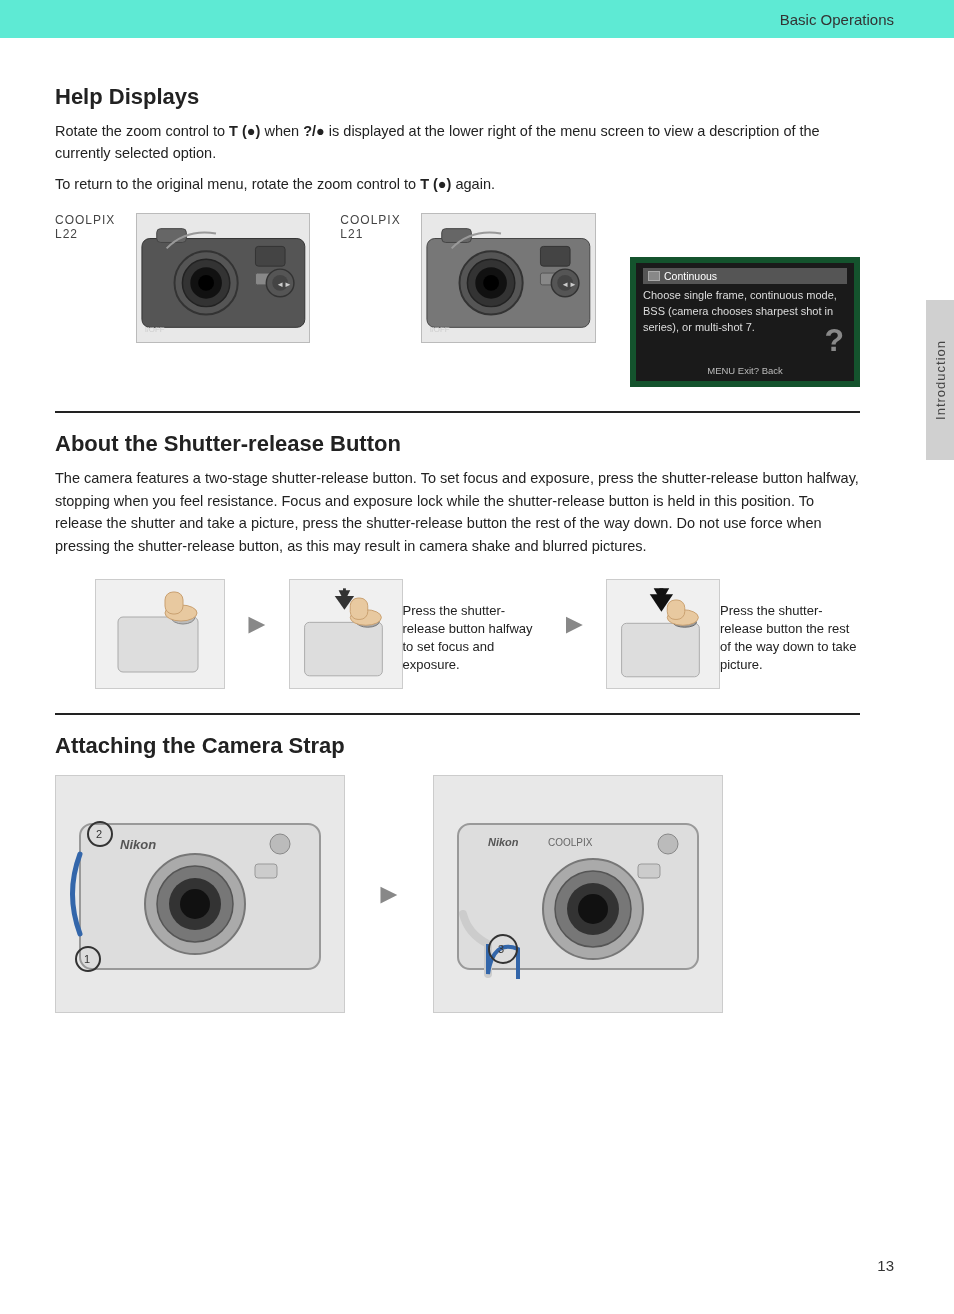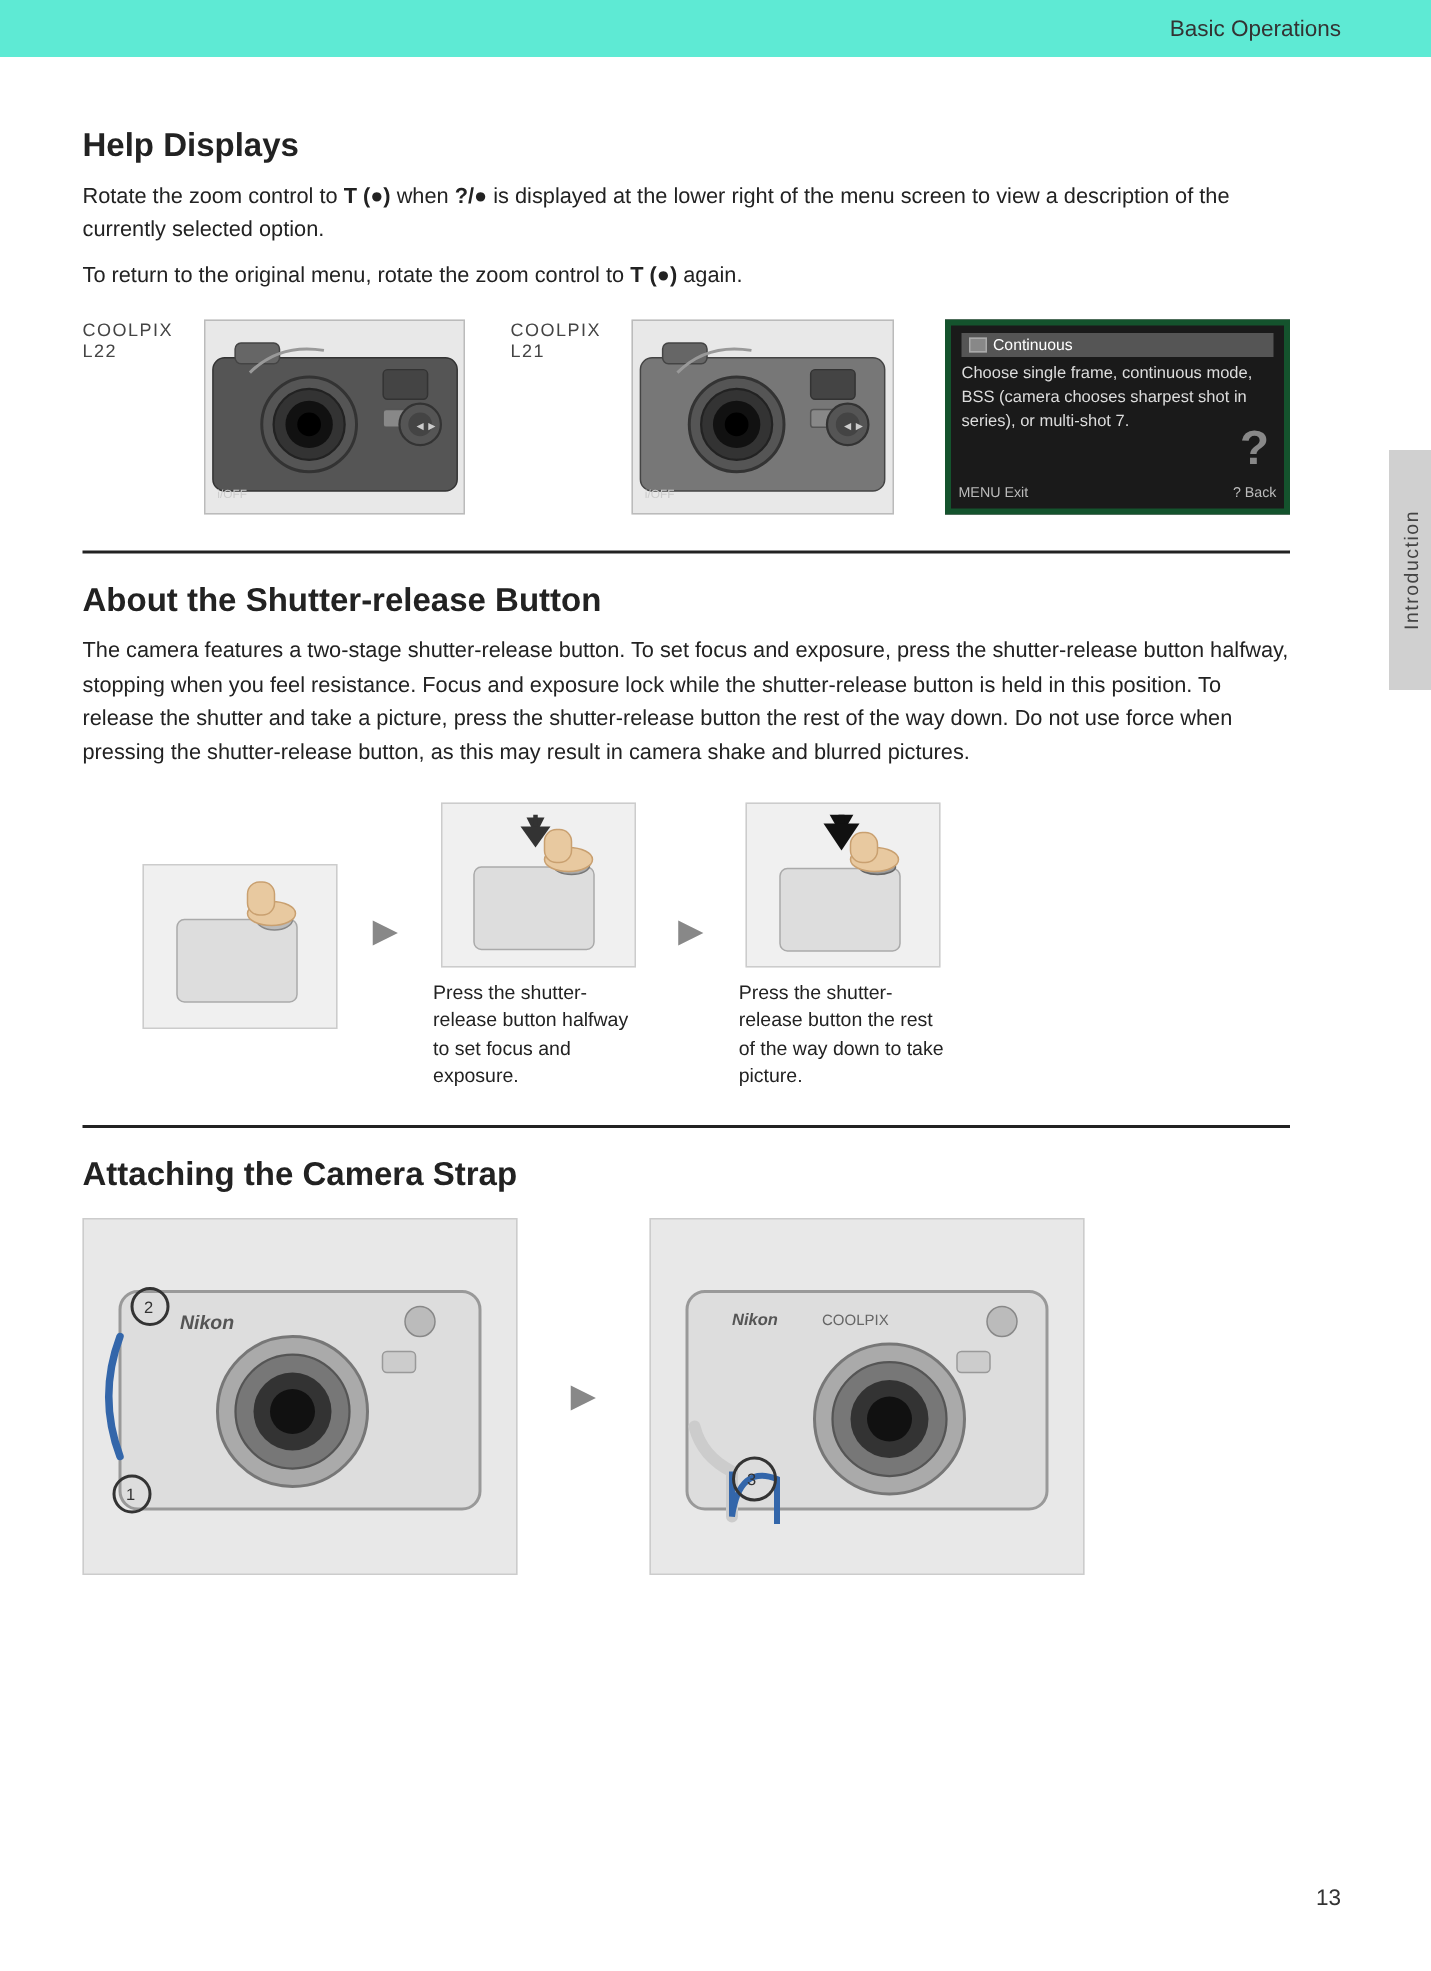--- a/index.html
+++ b/index.html
@@ -104,25 +104,26 @@
     .cam-body {
       fill: #555;
       stroke: #333;
       stroke-width: 1;
     }
     
     .screen-box {
       width: 230px;
       height: 130px;
       background: #1a1a1a;
-      border: 4px solid #14532d;
+      border: 6px solid #14532d;
       position: relative;
       font-size: 11px;
       color: #eee;
       padding: 5px 7px;
+      margin-top: 44px;
     }
     .screen-header {
       background: #555;
       color: #fff;
       font-size: 10.5px;
       padding: 2px 5px;
       margin-bottom: 4px;
       display: flex;
       align-items: center;
       gap: 4px;
@@ -138,21 +139,21 @@
       font-size: 11px;
       line-height: 1.45;
       color: #ddd;
     }
     .screen-footer {
       position: absolute;
       bottom: 5px;
       left: 5px;
       right: 5px;
       display: flex;
-      justify-content: space-between;
+      justify-content: center;
       font-size: 9.5px;
       color: #bbb;
     }
     .screen-question {
       position: absolute;
       right: 10px;
       bottom: 22px;
       font-size: 32px;
       color: #888;
       font-weight: bold;
@@ -160,21 +161,21 @@
 
     
     .shutter-row {
       display: flex;
       align-items: center;
       gap: 18px;
       margin: 22px 0 10px 40px;
     }
     .shutter-item {
       display: flex;
-      flex-direction: column;
+      flex-direction: row;
       align-items: center;
     }
     .shutter-box {
       width: 130px;
       height: 110px;
       background: #f0f0f0;
       border: 1px solid #ccc;
       display: flex;
       align-items: center;
       justify-content: center;

